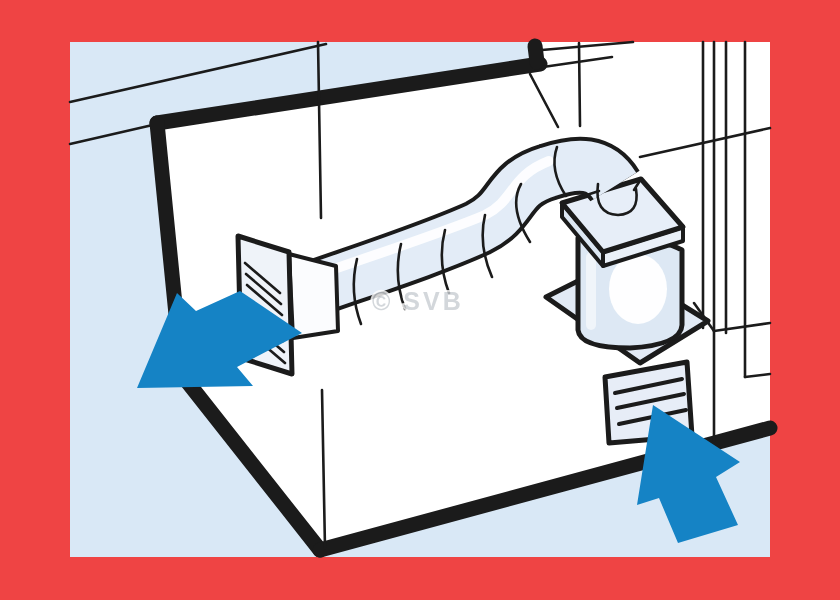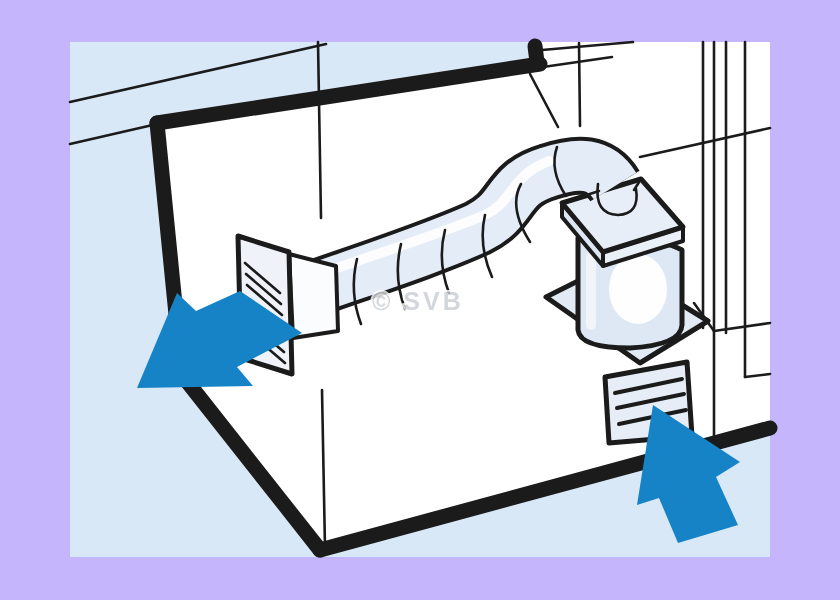--- a/index.html
+++ b/index.html
@@ -1,16 +1,16 @@
 <!DOCTYPE html>
 <html><head>
 <meta charset="utf-8">
 <style>
   html,body{margin:0;padding:0;background:#ffffff;}
-  .canvas{position:relative;width:840px;height:600px;background:#c4b5fd;overflow:hidden;
+  .canvas{position:relative;width:840px;height:600px;background:#ef4444;overflow:hidden;
           font-family:"Liberation Sans", sans-serif;}
   svg{display:block;}
   .thick{stroke:#1b1b1b;stroke-width:15;fill:none;stroke-linejoin:round;stroke-linecap:round;}
   .thin{stroke:#1b1b1b;stroke-width:2.6;fill:none;stroke-linecap:round;}
   .outl4{stroke:#1b1b1b;stroke-width:4;stroke-linejoin:round;}
   .outl5{stroke:#1b1b1b;stroke-width:5;stroke-linejoin:round;}
   .slat{stroke:#1b1b1b;stroke-width:4;stroke-linecap:round;}
   .louver{stroke:#1b1b1b;stroke-width:2.6;stroke-linecap:round;}
   .watermark{font-weight:bold;font-size:25px;letter-spacing:3px;
              paint-order:stroke;stroke:#ffffff;stroke-width:4px;opacity:.8;}

